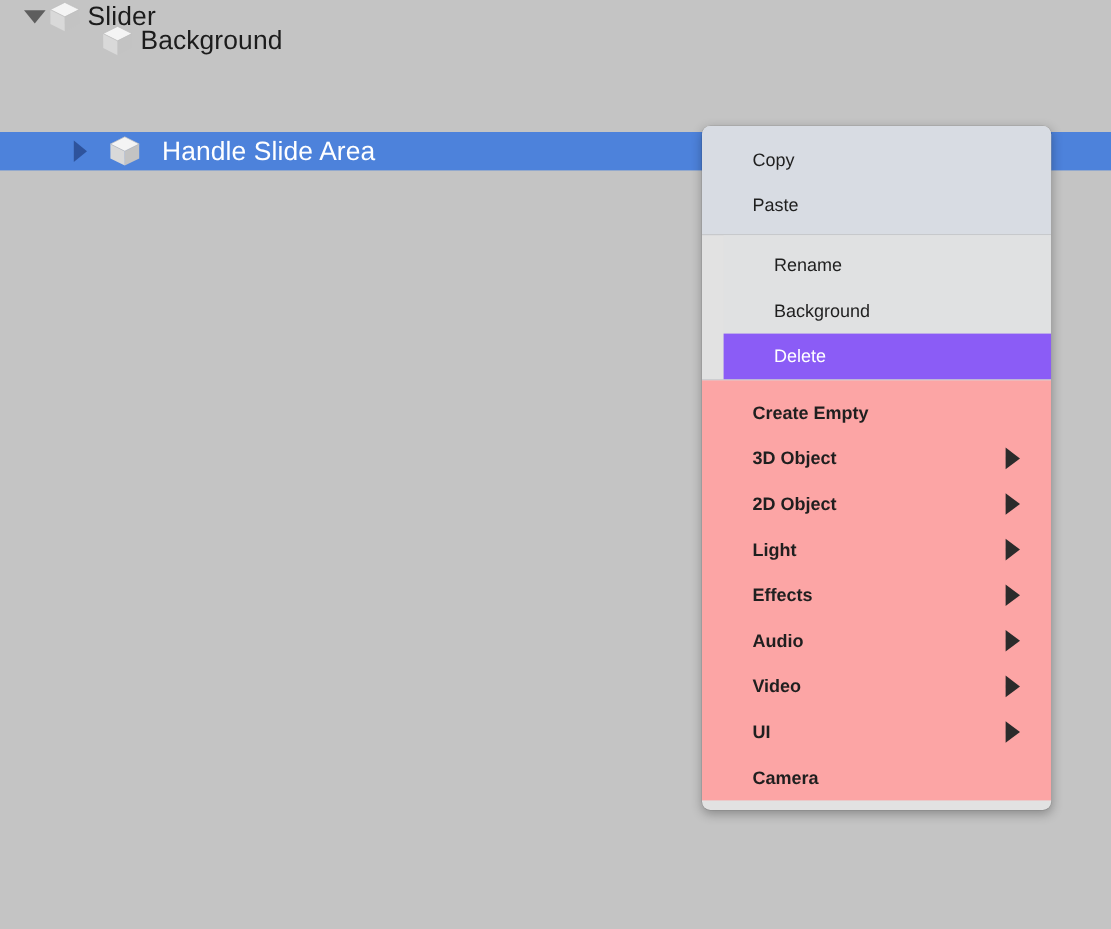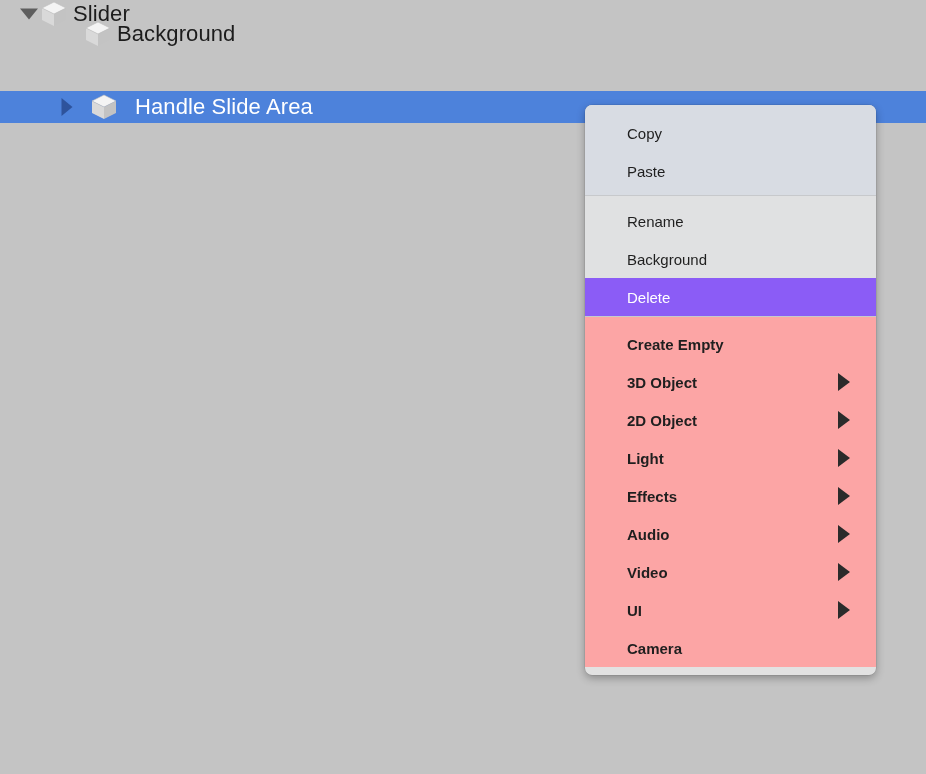--- a/index.html
+++ b/index.html
@@ -97,20 +97,21 @@
   }
   .menu-section-top {
     background: #d8dce3;
     padding-top: 9px;
     padding-bottom: 5px;
   }
   .menu-section-mid {
     background: #e0e1e2;
     padding-top: 6px;
     padding-bottom: 0px;
+    margin-left: 18px;
   }
   .menu-section-bottom {
     background: #fca5a5;
     padding-top: 8px;
     font-weight: bold;
   }
   .menu-sep {
     height: 1px;
     background: #c7c9cc;
     width: 100%;
@@ -168,21 +169,21 @@
       <div style="width: 62px; flex: 0 0 62px;"></div>
       <div class="twisty"></div>
       <span class="cube-icon"><svg width="28" height="26" viewBox="0 0 28 26">
           <polygon points="14,1 26,7 14,13 2,7" fill="#f4f4f4"></polygon>
           <polygon points="2,7 14,13 14,25 2,19" fill="#d9d9d9"></polygon>
           <polygon points="26,7 14,13 14,25 26,19" fill="#c3c3c3"></polygon>
           <polygon points="14,1 26,7 14,13 2,7" fill="none" stroke="#bdbdbd" stroke-width="0.6"></polygon>
         </svg></span>
       <span class="tree-label">Background</span>
     </div>
-    <div class="tree-row selected" style="top: 79px; gap: 12px;">
+    <div class="tree-row selected" style="top: 98px; gap: 12px;">
       <div style="width: 44px; flex: 0 0 44px;"></div>
       <div class="twisty">
         <span class="tri-right"></span>
       </div>
       <span class="cube-icon"><svg width="28" height="26" viewBox="0 0 28 26">
           <polygon points="14,1 26,7 14,13 2,7" fill="#f4f4f4"></polygon>
           <polygon points="2,7 14,13 14,25 2,19" fill="#d9d9d9"></polygon>
           <polygon points="26,7 14,13 14,25 26,19" fill="#c3c3c3"></polygon>
           <polygon points="14,1 26,7 14,13 2,7" fill="none" stroke="#bdbdbd" stroke-width="0.6"></polygon>
         </svg></span>

